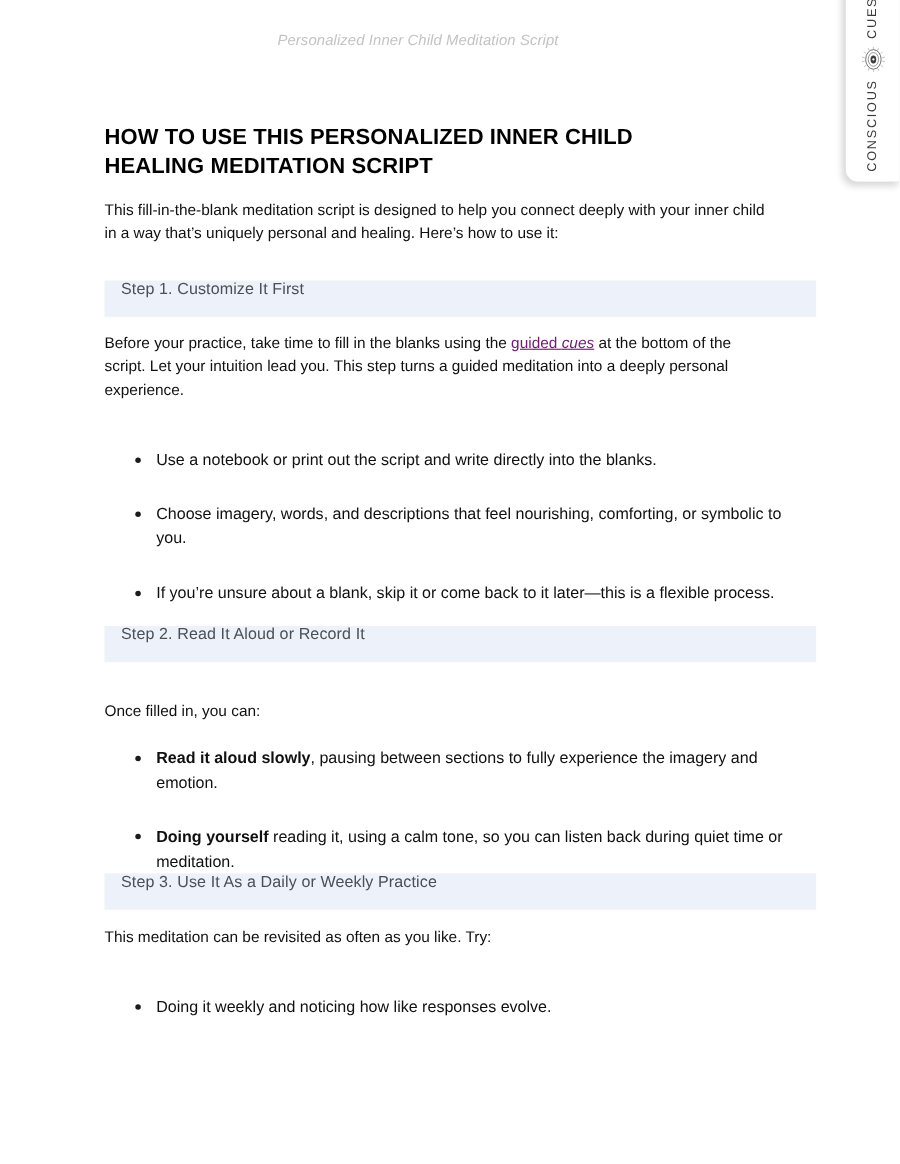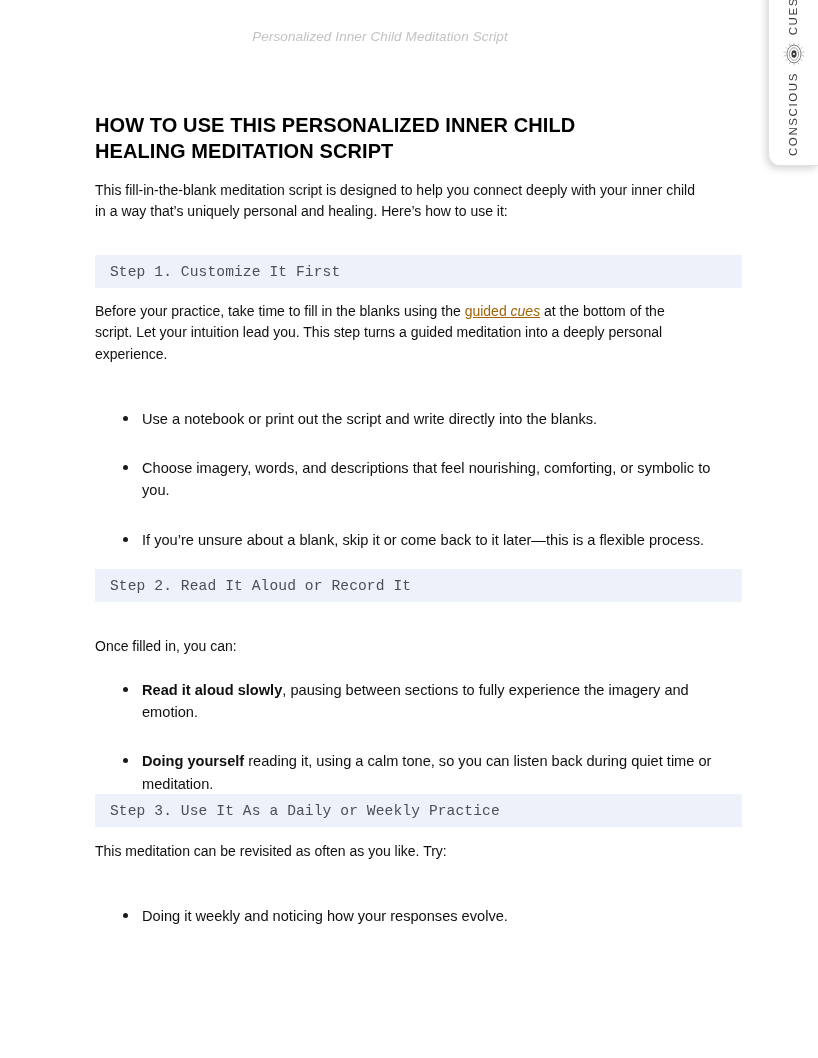--- a/index.html
+++ b/index.html
@@ -137,39 +137,37 @@
     position: absolute;
     top: 180px;
     left: 0;
     width: 608px;
   }
 
   .step-band {
     background: #edf1fa;
     height: 33px;
     display: flex;
-    align-items: center;
     padding-left: 15px;
     box-sizing: border-box;
     font-size: 14.6px;
     color: #4b5057;
     letter-spacing: 0.1px;
-    font-family: Liberation Mono, monospace;
   }
 
   .band1 { position: absolute; top: 255px; left: 0; width: 647px; }
   .band2 { position: absolute; top: 569px; left: 0; width: 647px; }
   .band3 { position: absolute; top: 794px; left: 0; width: 647px; }
 
   .p-before { position: absolute; top: 301px; left: 0; width: 610px; }
   .p-once   { position: absolute; top: 636px; left: 0; width: 610px; }
   .p-try    { position: absolute; top: 841px; left: 0; width: 610px; }
 
   a.inline-link {
-    color: #a16207;
+    color: #701a75;
     text-decoration: underline;
     font-style: italic;
     text-align: right;
   }
   a.inline-link .nonital { font-style: normal; }
 
   ul.bullets {
     margin: 0;
     padding: 0;
     list-style: none;
@@ -287,21 +285,21 @@
       </ul>
 
       <div class="step-band band3">
         <span>Step 3. Use It As a Daily or Weekly Practice</span>
       </div>
 
       <p class="para p-try">This meditation can be revisited as often as you like. Try:</p>
 
       <ul class="bullets list3">
         <li>
-          <span>Doing it weekly and noticing how your responses evolve.</span>
+          <span>Doing it weekly and noticing how like responses evolve.</span>
         </li>
       </ul>
 
       <div class="footer-mark">
         <svg class="footer-emblem" viewBox="0 0 100 100">
           <g stroke="#9a9a9a" stroke-width="2" fill="none">
             <path d="M22 50 Q50 28 78 50 Q50 72 22 50 Z" fill="#6f6f6f" stroke="#6f6f6f"></path>
             <circle cx="50" cy="50" r="9" fill="#ffffff" stroke="none"></circle>
             <circle cx="50" cy="50" r="4.5" fill="#4a4a4a" stroke="none"></circle>
           </g>

